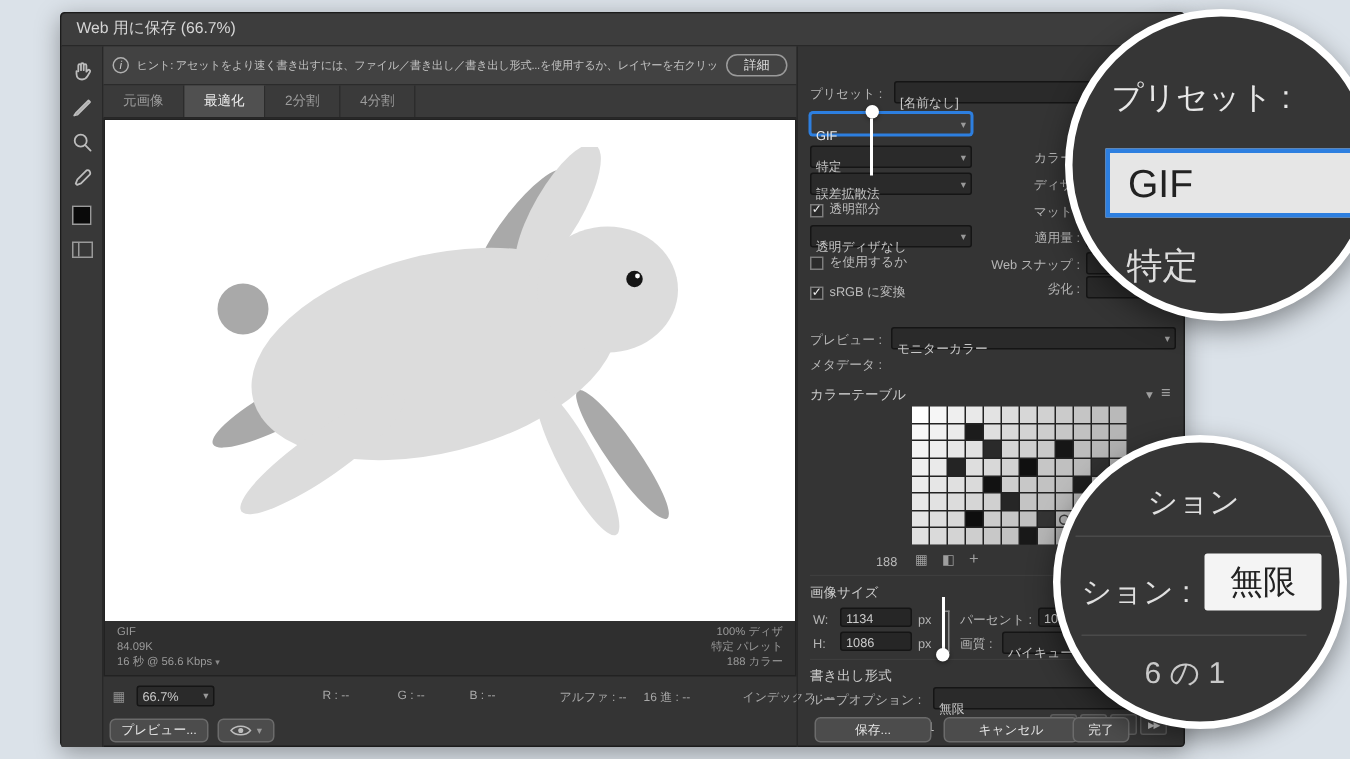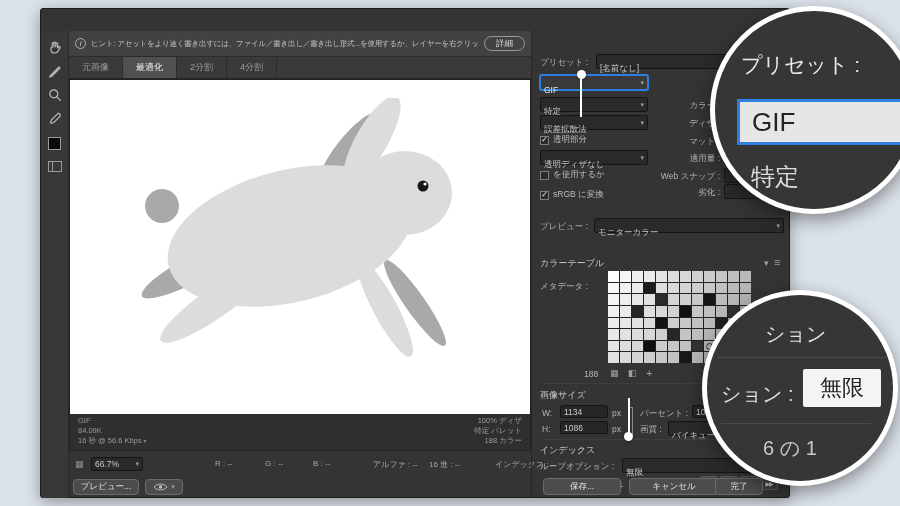--- a/index.html
+++ b/index.html
@@ -46,20 +46,23 @@
   .callout .ct{position:absolute;white-space:nowrap;}
   .anchor-dot{position:absolute;width:9px;height:9px;border-radius:50%;background:#fff;z-index:9;box-shadow:0 1px 3px rgba(0,0,0,.4);}
   .anchor-line{position:absolute;width:2px;background:#fff;z-index:9;}
   .bracket{position:absolute;width:5px;height:28px;border-top:1px solid #8a8a8a;border-right:1px solid #8a8a8a;border-bottom:1px solid #8a8a8a;}
 </style>
 </head>
 <body>
 
 <div class="dialog">
 
+  <div class="titlebar">
+    <span>Web 用に保存 (66.7%)</span>
+  </div>
 
   <div class="toolbar">
     <div class="tool" style="top:8px;">
       <span><svg width="16" height="16" viewBox="0 0 16 16">
             <path d="M5.2 8.5V4.6a.9.9 0 0 1 1.8 0v3.2M7 7.8V4a.9.9 0 0 1 1.8 0v3.8M8.8 7.8V4.7a.9.9 0 0 1 1.8 0v4.1l1-1a.9.9 0 0 1 1.4 1.1l-1.7 2.9c-.7 1.4-1.9 2.2-3.6 2.2-2.1 0-3.7-1.4-3.7-3.6V8.5"></path>
           </svg></span>
     </div>
     <div class="tool" style="top:32px;">
       <span><svg width="16" height="16" viewBox="0 0 16 16">
             <path d="M3.5 12.5 12 4l1 1-8.5 8.5-2 .5z"></path>
@@ -225,21 +228,21 @@
       <span class="box">✓</span>
       <span>sRGB に変換</span>
     </div>
 
     <span class="lb" style="left:8px;top:190px;">プレビュー :</span>
     <div class="dd" style="left:62px;top:187px;width:190px;">
       <span class="t">モニターカラー</span>
         <span class="arr">▾</span>
     </div>
 
-    <span class="lb" style="left:8px;top:207px;margin-top:43px;">メタデータ :</span>
+    <span class="lb" style="left:8px;top:207px;">メタデータ :</span>
 
     <span class="sec" style="left:8px;top:226px;">カラーテーブル</span>
     <span class="micon" style="left:232px;top:228px;">▾</span>
     <span class="micon" style="left:242px;top:226px;font-size:11px;">≡</span>
 
     <div class="grid" style="top:240px;" id="color-grid">
         <div class="swatch" style="background: rgb(255, 255, 255);"></div>
         <div class="swatch" style="background: rgb(246, 246, 246);"></div>
         <div class="swatch" style="background: rgb(239, 239, 239);"></div>
         <div class="swatch" style="background: rgb(233, 233, 233);"></div>
@@ -358,38 +361,38 @@
     <input class="inp" style="left: 28px; top: 390px; width: 48px;" value="1086">
     <span class="lb" style="left:80px;top:393px;">px</span>
     <span class="lb" style="left:108px;top:393px;">画質 :</span>
     <div class="dd" style="left:136px;top:390px;width:116px;">
       <span class="t">バイキュービック</span>
         <span class="arr">▾</span>
     </div>
 
     <div class="divider" style="top:408px;"></div>
 
-    <span class="sec" style="left:8px;top:413px;">インデックス</span>
+    <span class="sec" style="left:8px;top:413px;">書き出し形式</span>
 
     <span class="lb" style="left:8px;top:430px;">ループオプション :</span>
     <div class="dd" style="left:90px;top:427px;width:162px;">
       <span class="t">無限</span>
         <span class="arr">▾</span>
     </div>
 
     <span class="lb" style="left:68px;top:448px;color:#c0c0c0;">6 の 1</span>
     <div class="pbtn" style="left:168px;top:445px;">◀◀</div>
     <div class="pbtn" style="left:188px;top:445px;">◀</div>
     <div class="pbtn" style="left:208px;top:445px;">▶</div>
     <div class="pbtn" style="left:228px;top:445px;">▶▶</div>
   </div>
 
   <button class="btn" style="left:502px;top:469px;width:78px;height:17px;">保存...</button>
   <button class="btn" style="left:588px;top:469px;width:90px;height:17px;">キャンセル</button>
-  <button class="btn" style="left:674px;top:469px;width:48px;height:17px;">完了</button>
+  <button class="btn" style="left:674px;top:469px;width:38px;height:17px;">完了</button>
 </div>
 
 <div class="anchor-dot" style="left:577px;top:70px;"></div>
 <div class="anchor-line" style="left:580px;top:79px;height:38px;"></div>
 <div class="anchor-line" style="left:628px;top:398px;height:36px;"></div>
 <div class="anchor-dot" style="left:624px;top:432px;"></div>
 
 <div class="callout" style="left:710px;top:6px;width:208px;height:208px;">
   <span class="ct" style="left:26px;top:40px;font-size:21px;color:#e8e8e8;">プリセット :</span>
   <div class="ct" style="left:22px;top:88px;width:220px;height:46px;background:#e6e6e6;border:3px solid #2d7fe0;display:flex;align-items:center;padding-left:12px;">

